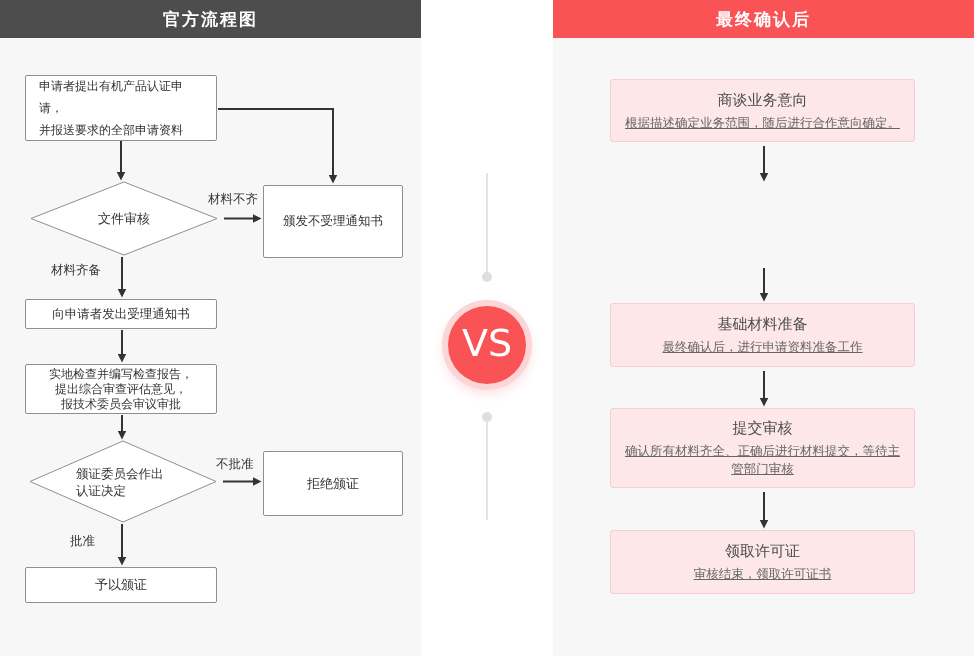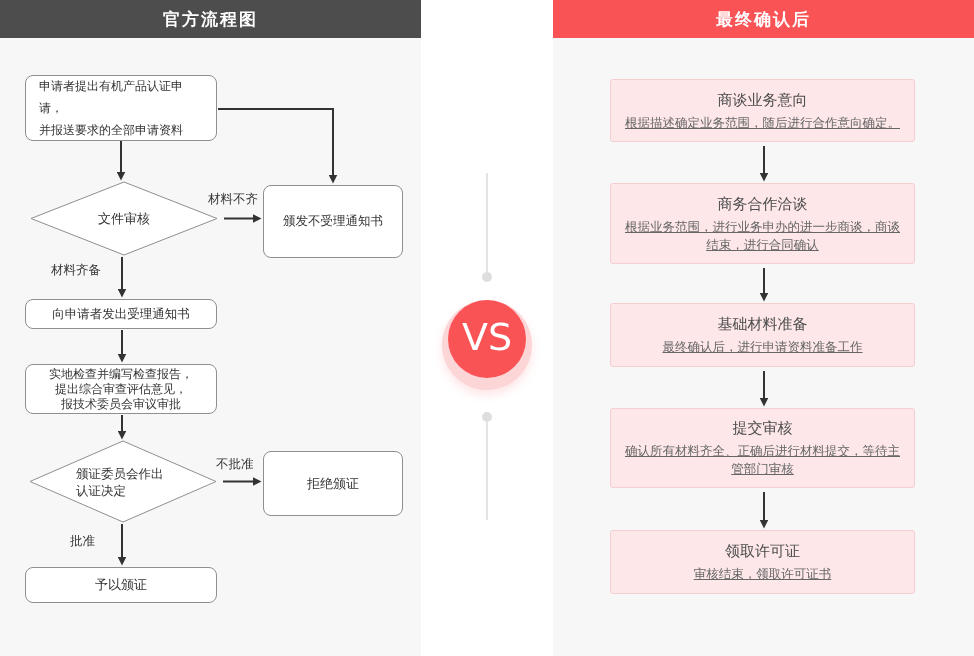--- a/index.html
+++ b/index.html
@@ -43,21 +43,21 @@
     z-index: 1;
     pointer-events: none;
   }
 
   
   .flow-box {
     position: absolute;
     z-index: 2;
     background: #ffffff;
     border: 1px solid #8f8f8f;
-    border-radius: 8px;
+    border-radius: 2px;
     color: #333333;
     font-size: 12.5px;
     display: flex;
     flex-direction: column;
     justify-content: center;
     font-family: Liberation Serif, serif;
   }
   .flow-box.center { align-items: center; text-align: center; }
   .flow-box .para { width: 100%; }
   #node-apply { left: 25px; top: 75px; width: 192px; height: 66px; padding: 0 13px; line-height: 22px; font-size: 12px; }
@@ -147,21 +147,21 @@
   #divider-dot-bottom { top: 412px; }
   #vs-ring {
     position: absolute;
     z-index: 3;
     left: 442px; top: 300px;
     width: 90px; height: 90px;
     border-radius: 50%;
     background: #fcd5d7;
     box-shadow: 0 5px 10px rgba(250, 83, 86, 0.15);
     display: flex;
-    align-items: flex-start;
+    align-items: center;
     justify-content: center;
   }
   #vs-circle {
     width: 78px; height: 78px;
     border-radius: 50%;
     background: #fa5356;
     display: flex;
     align-items: center;
     justify-content: center;
   }
@@ -252,24 +252,20 @@
 
   <div class="edge-label" id="label-incomplete">材料不齐</div>
   <div class="edge-label" id="label-complete">材料齐备</div>
   <div class="edge-label" id="label-notapproved">不批准</div>
   <div class="edge-label" id="label-approved">批准</div>
 
   <div class="step-box" id="step-1">
     <div class="step-title">商谈业务意向</div>
     <div class="step-desc">根据描述确定业务范围，随后进行合作意向确定。</div>
   </div>
-  <div class="step-box" id="step-2">
-    <div class="step-title">商务合作洽谈</div>
-    <div class="step-desc">根据业务范围，进行业务申办的进一步商谈，商谈结束，进行合同确认</div>
-  </div>
   <div class="step-box" id="step-4">
     <div class="step-title">提交审核</div>
     <div class="step-desc">确认所有材料齐全、正确后进行材料提交，等待主管部门审核</div>
   </div>
   <div class="step-box" id="step-3">
     <div class="step-title">基础材料准备</div>
     <div class="step-desc">最终确认后，进行申请资料准备工作</div>
   </div>
   <div class="step-box" id="step-5">
     <div class="step-title">领取许可证</div>

